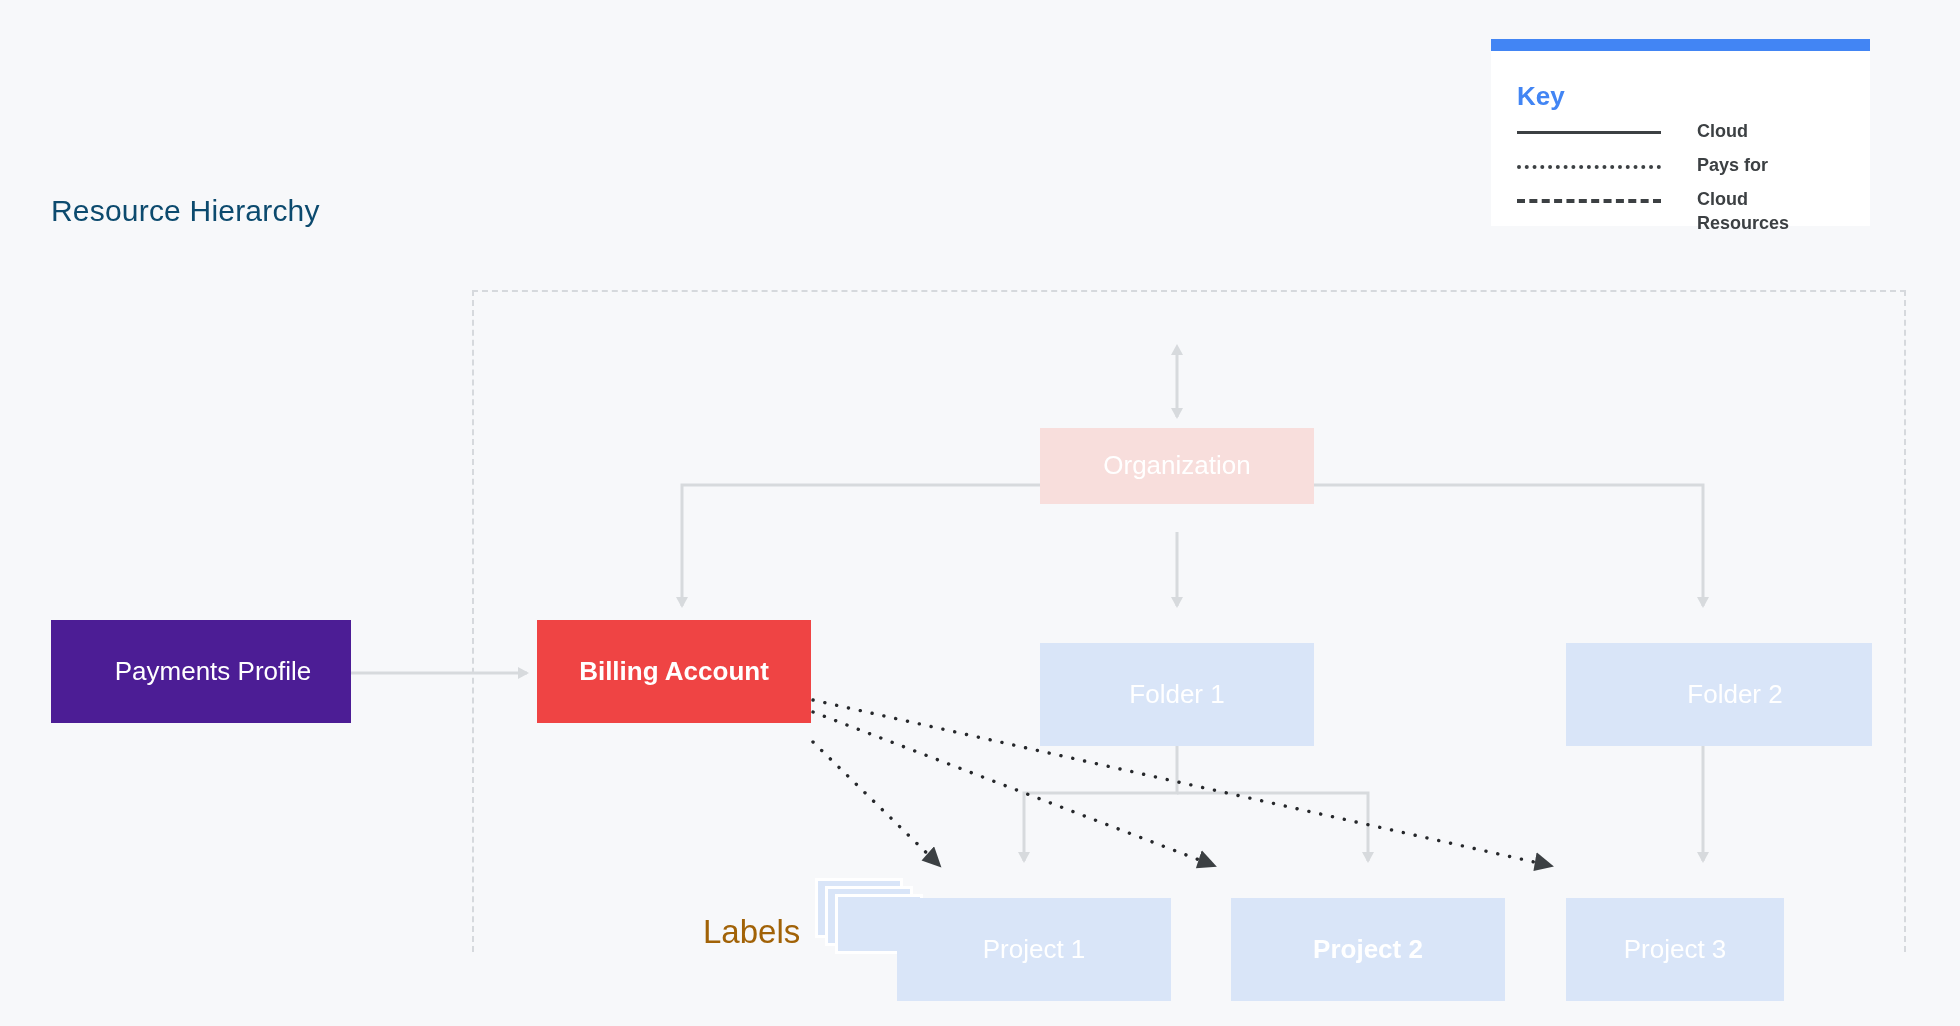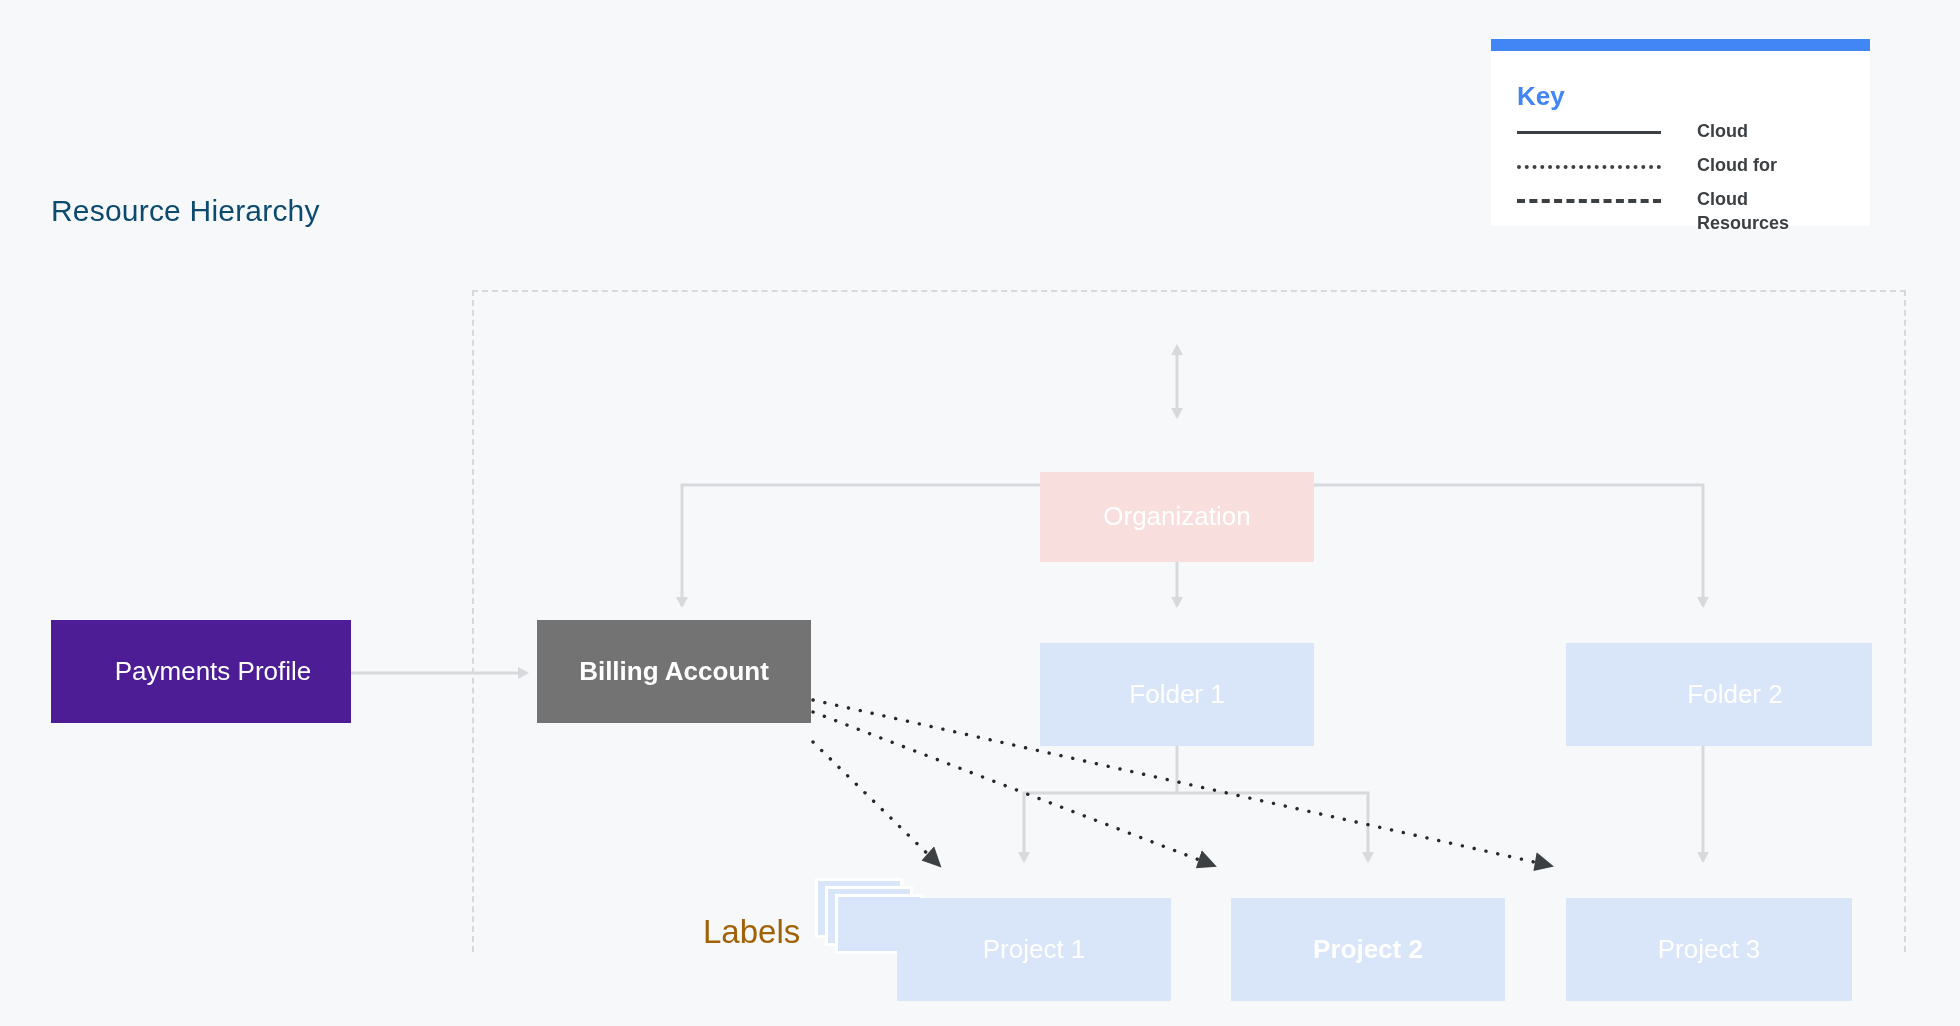--- a/index.html
+++ b/index.html
@@ -48,32 +48,32 @@
   }
 
   
   .node{
     position:absolute;display:flex;align-items:center;justify-content:center;
     font-size:26px;color:#ffffff;font-weight:400;text-align:center;
     line-height:1.2;
   }
   .node.pink{background:#f8dedc;}
   .node.blue{background:#d9e5f8;margin-top:23px;}
-  .node.green{background:#737373;font-weight:700;}
+  .node.green{background:#ef4444;font-weight:700;}
   .node.cream{background:#4c1d95;padding-left:24px;}
 
   .n-domain{left:1040px;top:238px;width:274px;height:103px;}
-  .n-org{left:1040px;top:428px;width:274px;height:90px;margin-top:44px;}
+  .n-org{left:1040px;top:428px;width:274px;height:76px;}
   .n-billing{left:537px;top:620px;width:274px;height:103px;}
   .n-payments{left:51px;top:620px;width:276px;height:103px;}
   .n-folder1{left:1040px;top:620px;width:274px;height:103px;}
   .n-folder2{left:1566px;top:620px;width:274px;height:103px;padding-left:32px;}
   .n-proj1{left:897px;top:875px;width:274px;height:103px;}
   .n-proj2{left:1231px;top:875px;width:274px;height:103px;font-weight:bold;}
-  .n-proj3{left:1566px;top:875px;width:286px;height:103px;}
+  .n-proj3{left:1566px;top:875px;width:218px;height:103px;}
 
   
   .labels-text{
     position:absolute;left:703px;top:913px;
     font-size:33px;color:#a16207;
   }
   .labels-stack{position:absolute;left:815px;top:878px;width:120px;height:88px;}
   .lbl-card{
     position:absolute;width:88px;height:60px;background:#d9e5f8;
     border:3px solid #ffffff;box-sizing:border-box;
@@ -168,21 +168,21 @@
   <div class="key-card">
     <div class="key-bar"></div>
     <div class="key-title">Key</div>
     <div class="key-rows">
       <div class="key-row">
         <div class="key-sample ks-solid"></div>
         <div class="key-label">Cloud</div>
       </div>
       <div class="key-row">
         <div class="key-sample ks-dotted"></div>
-        <div class="key-label">Cloud for</div>
+        <div class="key-label">Pays for</div>
       </div>
       <div class="key-row">
         <div class="key-sample ks-dashed"></div>
         <div class="key-label">Cloud
 Resources</div>
       </div>
     </div>
   </div>
 
 </div>

